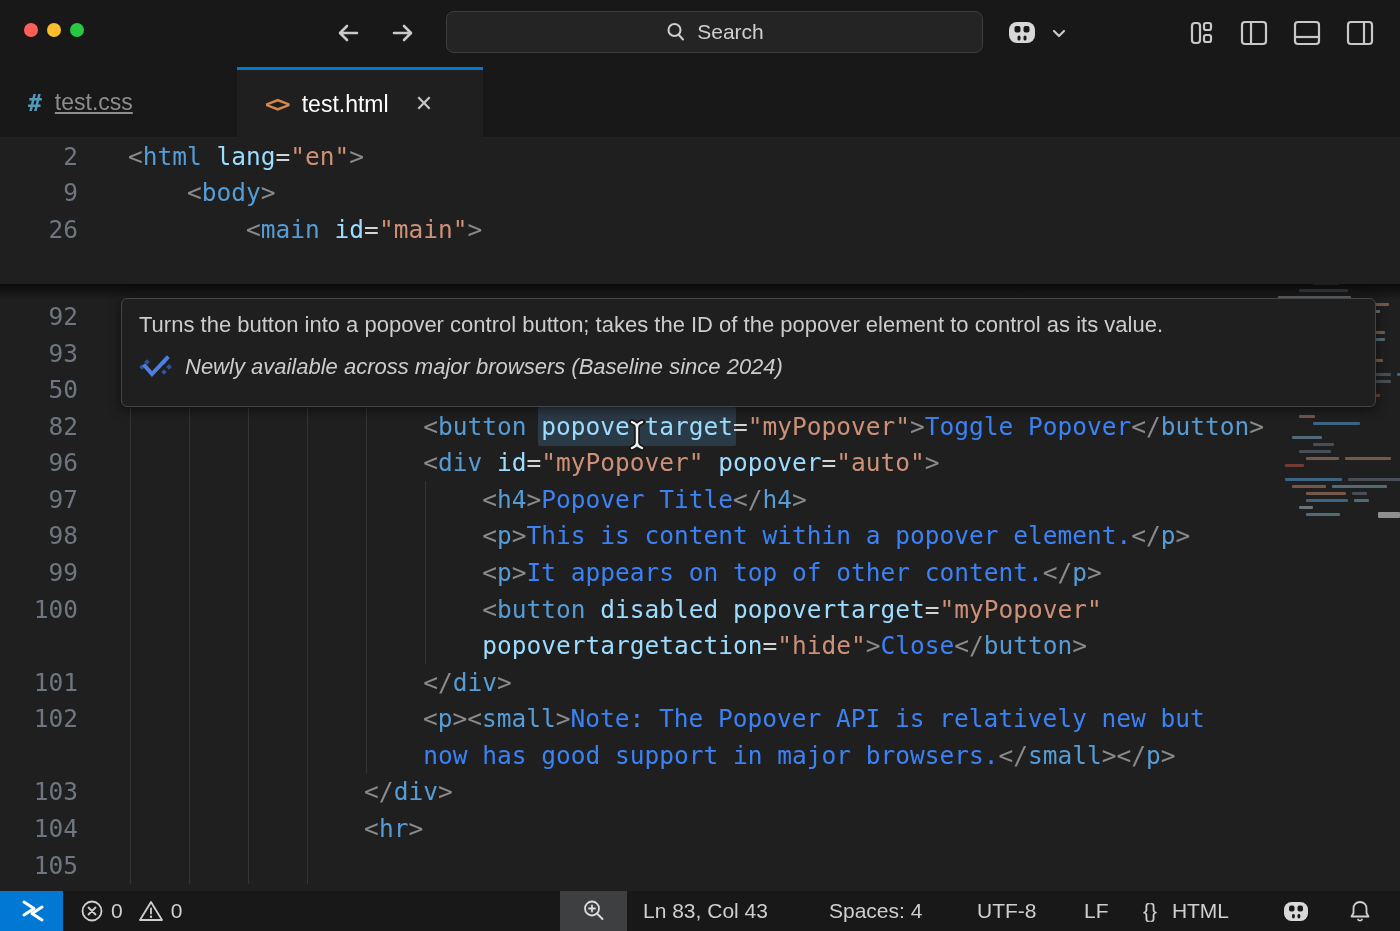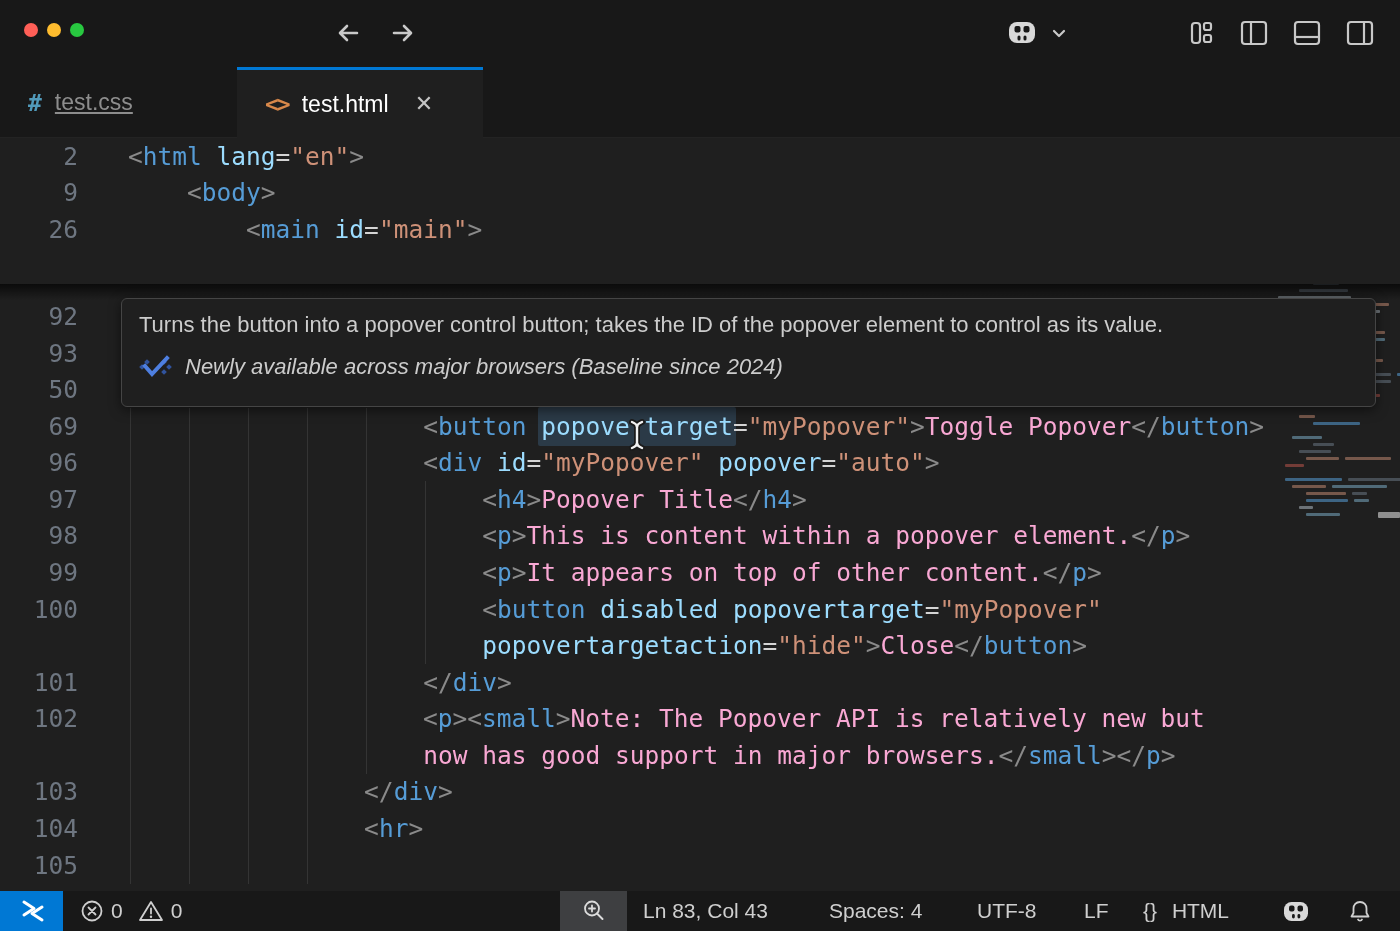--- a/index.html
+++ b/index.html
@@ -29,21 +29,21 @@
   .ellip{position:absolute;left:1343px;top:82px;font-size:28px;color:#c8c8c8;letter-spacing:2px;}
   
   .editor{position:absolute;left:0;top:138px;width:1400px;height:753px;background:#1f1f1f;}
   .crow{position:absolute;left:0;height:37px;width:1400px;}
   .lnum{position:absolute;left:0;top:0;width:78px;text-align:right;color:#6e7681;
         font-family:"DejaVu Sans Mono",monospace;font-size:24.5px;line-height:37px;}
   .ccontent{position:absolute;top:0;white-space:pre;font-family:"DejaVu Sans Mono",monospace;
         font-size:24.5px;line-height:37px;}
   .guide{position:absolute;top:0;width:1px;height:37px;background:#343434;}
   .sg-tg{color:#569cd6}.sg-at{color:#9cdcfe}.sg-st{color:#ce9178}.sg-pn{color:#8a8a8a}
-  .sg-eq{color:#d4d4d4}.sg-tx{color:#f9a8d4}
+  .sg-eq{color:#d4d4d4}.sg-tx{color:#3b82f6}
   .sg-hl{color:#9cdcfe;background:rgba(86,156,214,0.22);padding:5px 3px;margin:0 -3px;border-radius:2px;}
   .sticky{position:absolute;left:0;top:0;width:1400px;height:146px;background:#1f1f1f;}
   .stickyshadow{position:absolute;left:0;top:146px;width:1400px;height:16px;
         background:linear-gradient(to bottom,rgba(0,0,0,0.65),rgba(0,0,0,0));}
   
   .minimap{position:absolute;left:1270px;top:0;width:130px;height:753px;background:#1f1f1f;}
   .mline{position:absolute;height:3px;border-radius:1px;}
   .mslider{position:absolute;left:108px;top:374px;width:22px;height:6px;background:#8f8f8f;border-radius:1px;}
   
   .hover{position:absolute;left:121px;top:160px;width:1255px;height:109px;background:#1f1f1f;
@@ -74,20 +74,29 @@
       <svg width="34" height="34" viewBox="0 0 34 34">
           <path d="M25 17 H9 M15 10 L8 17 L15 24" stroke="#c9c9c9" stroke-width="2.6" fill="none" stroke-linecap="round" stroke-linejoin="round"></path>
         </svg>
     </div>
     <div class="navarrow" style="left:385px">
       <svg width="34" height="34" viewBox="0 0 34 34">
           <path d="M9 17 H25 M19 10 L26 17 L19 24" stroke="#c9c9c9" stroke-width="2.6" fill="none" stroke-linecap="round" stroke-linejoin="round"></path>
         </svg>
     </div>
 
+    <div class="searchbox">
+      <span style="display:flex">
+        <svg width="22" height="22" viewBox="0 0 22 22">
+            <circle cx="9.5" cy="9" r="6" stroke="#cfcfcf" stroke-width="2" fill="none"></circle>
+            <path d="M13.7 13.8 L18 18.5" stroke="#cfcfcf" stroke-width="2" stroke-linecap="round"></path>
+          </svg>
+      </span>
+      <span>Search</span>
+    </div>
 
     <div class="tbicon" style="left:1005px">
       <svg width="30" height="28" viewBox="0 0 30 28">
         <rect x="2" y="3" width="26" height="21" rx="8" fill="#d8d8d8"></rect>
         <rect x="7.5" y="7" width="6" height="6.5" rx="2" fill="#181818"></rect>
         <rect x="16.5" y="7" width="6" height="6.5" rx="2" fill="#181818"></rect>
         <rect x="10.5" y="16.5" width="3" height="5" rx="1.5" fill="#181818"></rect>
         <rect x="16.5" y="16.5" width="3" height="5" rx="1.5" fill="#181818"></rect>
       </svg>
     </div>
@@ -156,21 +165,21 @@
         <div class="crow" style="top: 233.14px;">
           <span class="lnum">50</span>
           <span class="ccontent" style="left: 128px;"></span>
         </div>
         <div class="crow" style="top: 269.71px;">
           <div class="guide" style="left: 130px;"></div>
           <div class="guide" style="left: 189.03px;"></div>
           <div class="guide" style="left: 248.06px;"></div>
           <div class="guide" style="left: 307.09px;"></div>
           <div class="guide" style="left: 366.12px;"></div>
-          <span class="lnum">69</span>
+          <span class="lnum">82</span>
           <span class="ccontent" style="left: 423.15px;"><span class="sg-pn">&lt;</span><span class="sg-tg">button</span><span class="sg-tx"> </span><span class="sg-hl">popovertarget</span><span class="sg-eq">=</span><span class="sg-st">"myPopover"</span><span class="sg-pn">&gt;</span><span class="sg-tx">Toggle Popover</span><span class="sg-pn">&lt;/</span><span class="sg-tg">button</span><span class="sg-pn">&gt;</span></span>
         </div>
         <div class="crow" style="top: 306.28px;">
           <div class="guide" style="left: 130px;"></div>
           <div class="guide" style="left: 189.03px;"></div>
           <div class="guide" style="left: 248.06px;"></div>
           <div class="guide" style="left: 307.09px;"></div>
           <div class="guide" style="left: 366.12px;"></div>
           <span class="lnum">96</span>
           <span class="ccontent" style="left: 423.15px;"><span class="sg-pn">&lt;</span><span class="sg-tg">div</span><span class="sg-tx"> </span><span class="sg-at">id</span><span class="sg-eq">=</span><span class="sg-st">"myPopover"</span><span class="sg-tx"> </span><span class="sg-at">popover</span><span class="sg-eq">=</span><span class="sg-st">"auto"</span><span class="sg-pn">&gt;</span></span>

